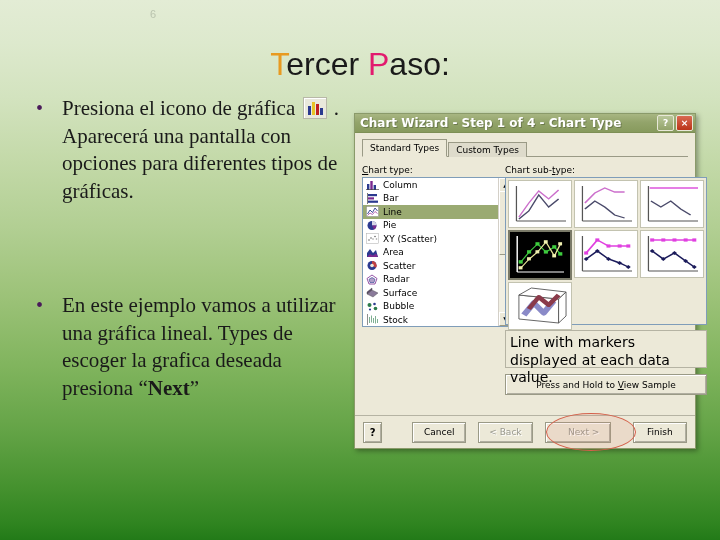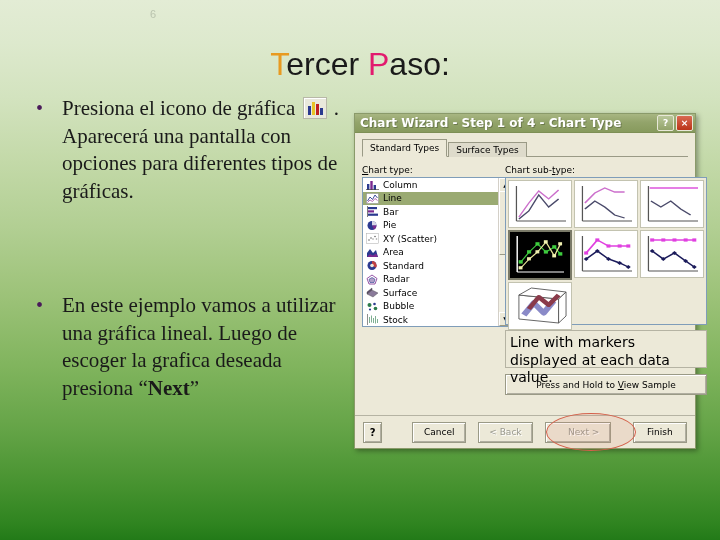--- a/index.html
+++ b/index.html
@@ -318,78 +318,78 @@
 <div id="bullet-1" class="bullet-block">
   <div class="bullet-row">
     <span class="bullet-dot">•</span>
     <span class="bullet-text"><span>Presiona el icono de gráfica </span><span class="chart-icon-inline"><i class="b1"></i><i class="b2"></i><i class="b3"></i><i class="b4"></i></span><span> .  Aparecerá una pantalla con opciones para diferentes tipos de gráficas.</span></span>
   </div>
 </div>
 
 <div id="bullet-2" class="bullet-block">
   <div class="bullet-row">
     <span class="bullet-dot">•</span>
-    <span class="bullet-text"><span>En este ejemplo vamos a utilizar una gráfica lineal. Luego de escoger la grafica deseada presiona “</span><span class="nextword">Next</span><span>”</span></span>
+    <span class="bullet-text"><span>En este ejemplo vamos a utilizar una gráfica lineal. Types de escoger la grafica deseada presiona “</span><span class="nextword">Next</span><span>”</span></span>
   </div>
 </div>
 
 <div id="chart-wizard">
 
   <div id="dialog-titlebar">
     <div id="dialog-title-text">Chart Wizard - Step 1 of 4 - Chart Type</div>
     <div class="title-btn help">?</div>
     <div class="title-btn close">×</div>
   </div>
 
   <div id="dialog-body">
 
     <div id="tab-strip">
       <div class="tab active">Standard Types</div>
-      <div class="tab">Surface Types</div>
+      <div class="tab">Custom Types</div>
       <div class="tab-rest"></div>
     </div>
 
     <div id="chart-type-col">
       <span class="field-label"><u>C</u><span>hart type:</span></span>
       <div id="chart-type-list">
         <div id="list-items">
 
           <div class="list-item">
             <span class="li-icon">
               <svg viewBox="0 0 13 11">
                   <rect x="1" y="5" width="2.4" height="6" fill="#2b3a8f"></rect>
                   <rect x="4.3" y="2" width="2.4" height="9" fill="#7a2a8f"></rect>
                   <rect x="7.6" y="6" width="2.4" height="5" fill="#2b3a8f"></rect>
                   <rect x="0" y="10.3" width="13" height="0.7" fill="#444"></rect>
                 </svg>
             </span>
             <span>Column</span>
           </div>
 
-          <div class="list-item selected">
-            <span class="li-icon">
-              <svg viewBox="0 0 13 11">
-                  <rect x="0.5" y="0.5" width="12" height="10" fill="#fff" stroke="#888" stroke-width="0.5"></rect>
-                  <polyline points="1.5,8 4,4 6.5,6.5 9,2 11.5,5" fill="none" stroke="#2b3a8f" stroke-width="0.9"></polyline>
-                  <polyline points="1.5,9.5 4,7 6.5,8.5 9,5.5 11.5,7.5" fill="none" stroke="#b05ab0" stroke-width="0.9"></polyline>
-                </svg>
-            </span>
-            <span>Line</span>
-          </div>
-
           <div class="list-item">
             <span class="li-icon">
               <svg viewBox="0 0 13 11">
                   <rect x="2" y="1" width="9" height="2.2" fill="#2b3a8f"></rect>
                   <rect x="2" y="4.3" width="6" height="2.2" fill="#7a2a8f"></rect>
                   <rect x="2" y="7.6" width="10" height="2.2" fill="#2b3a8f"></rect>
                   <rect x="1.3" y="0" width="0.7" height="11" fill="#444"></rect>
                 </svg>
             </span>
             <span>Bar</span>
+          </div>
+
+          <div class="list-item selected">
+            <span class="li-icon">
+              <svg viewBox="0 0 13 11">
+                  <rect x="0.5" y="0.5" width="12" height="10" fill="#fff" stroke="#888" stroke-width="0.5"></rect>
+                  <polyline points="1.5,8 4,4 6.5,6.5 9,2 11.5,5" fill="none" stroke="#2b3a8f" stroke-width="0.9"></polyline>
+                  <polyline points="1.5,9.5 4,7 6.5,8.5 9,5.5 11.5,7.5" fill="none" stroke="#b05ab0" stroke-width="0.9"></polyline>
+                </svg>
+            </span>
+            <span>Line</span>
           </div>
 
           <div class="list-item">
             <span class="li-icon">
               <svg viewBox="0 0 13 11">
                   <circle cx="6" cy="5.5" r="4.5" fill="#2b3a8f"></circle>
                   <path d="M6 5.5 L6 1 A4.5 4.5 0 0 1 10.5 5.5 Z" fill="#d8d8e8"></path>
                   <path d="M6 5.5 L10.5 5.5 A4.5 4.5 0 0 1 8 9.4 Z" fill="#7a2a8f"></path>
                 </svg>
             </span>
@@ -421,21 +421,21 @@
           </div>
 
           <div class="list-item">
             <span class="li-icon">
               <svg viewBox="0 0 13 11">
                   <circle cx="6" cy="5.5" r="4.5" fill="#2b3a8f"></circle>
                   <path d="M6 5.5 L6 1 A4.5 4.5 0 0 1 10 7.8 Z" fill="#c04040"></path>
                   <circle cx="6" cy="5.5" r="1.8" fill="#ece9d8"></circle>
                 </svg>
             </span>
-            <span>Standard</span>
+            <span>Scatter</span>
           </div>
 
           <div class="list-item">
             <span class="li-icon">
               <svg viewBox="0 0 13 11">
                   <polygon points="6,1 11,4.5 9,10 3,10 1,4.5" fill="none" stroke="#7a2a8f" stroke-width="0.8"></polygon>
                   <polygon points="6,3.5 9,5.3 8,8.5 4,8.5 3,5.3" fill="#b0a0c8" stroke="#2b3a8f" stroke-width="0.6"></polygon>
                 </svg>
             </span>
             <span>Radar</span>

